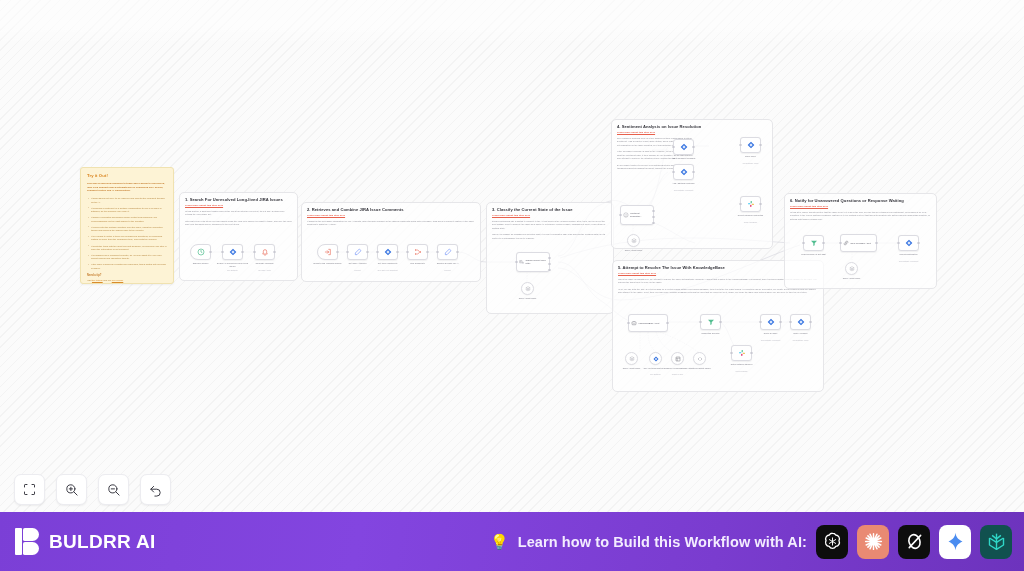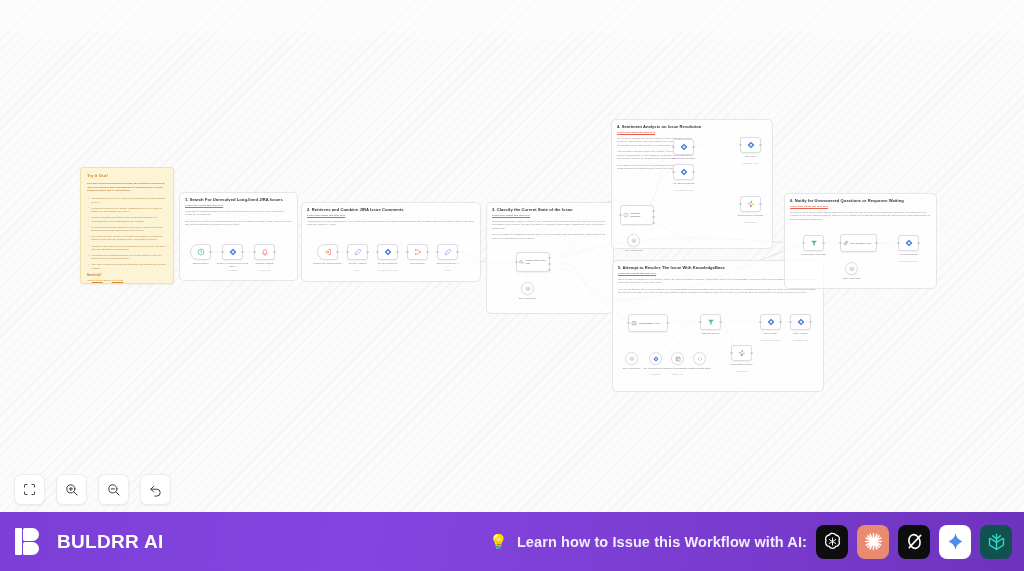--- a/index.html
+++ b/index.html
@@ -105,21 +105,21 @@
     box-shadow:0 1px 2px rgba(0,0,0,.06);
   }
   .tb svg{ width:15px;height:15px; stroke:#3b3b44; stroke-width:1.6; fill:none; stroke-linecap:round; stroke-linejoin:round;}
 
   
   #bottombar{
     position:absolute; left:0; bottom:0; width:1024px; height:59px;
     background:linear-gradient(100deg,#7b3fd6 0%,#8345e0 35%,#7a3ccf 70%,#6d33bd 100%);
     display:flex; align-items:center;
   }
-  #brand{ display:flex;align-items:center;gap:17px; margin-left:15px;justify-content:flex-end;}
+  #brand{ display:flex;align-items:center;gap:9px; margin-left:15px;justify-content:flex-end;}
   .brand-mark{ width:25px;height:27px; position:relative;}
   .brand-mark .bar{ position:absolute;left:0;top:0;width:7px;height:27px;background:#fff;border-radius:1px;}
   .brand-mark .b1{ position:absolute;left:8px;top:0;width:16px;height:12.5px;background:#fff;border-radius:2px 7px 7px 2px;}
   .brand-mark .b2{ position:absolute;left:8px;top:14px;width:16px;height:13px;background:#fff;border-radius:2px 7px 7px 2px;}
   #brandtext{ color:#fff;font-size:19px;font-weight:700;letter-spacing:.3px;}
   #cta{ margin-left:auto; display:flex; align-items:center; gap:9px; margin-right:12px;}
   #ctatext{ color:#f3ecff; font-size:14.5px; font-weight:700; letter-spacing:.1px;}
   .bulb{ font-size:15px; }
   .logo{ width:32px;height:34px;border-radius:8px; display:flex;align-items:center;justify-content:center; }
   .logo svg{ width:21px;height:21px;}
@@ -565,21 +565,21 @@
   <div id="brand">
     <div class="brand-mark">
       <span class="bar"></span>
       <span class="b1"></span>
       <span class="b2"></span>
     </div>
     <span id="brandtext">BULDRR AI</span>
   </div>
   <div id="cta">
     <span class="bulb">💡</span>
-    <span id="ctatext">Learn how to Issue this Workflow with AI:</span>
+    <span id="ctatext">Learn how to Build this Workflow with AI:</span>
     <div class="logo" style="background:#0d0d0d;">
       <svg viewBox="0 0 24 24">
           <path d="M12 2.6c1.6 0 3 .8 3.8 2a4.4 4.4 0 013.6 6.5 4.4 4.4 0 01-3.6 6.5 4.4 4.4 0 01-7.6 0A4.4 4.4 0 014.6 11 4.4 4.4 0 018.2 4.6 4.4 4.4 0 0112 2.6Z" fill="none" stroke="#fff" stroke-width="1.5"></path>
           <path d="M12 7.4v9.2M8 9.6l8 4.8M16 9.6l-8 4.8" stroke="#fff" stroke-width="1.1"></path>
         </svg>
     </div>
     <div class="logo" style="background:#e98a73;">
       <svg viewBox="0 0 24 24">
           <g stroke="#fff" stroke-width="1.7" stroke-linecap="round">
             <path d="M12 3v18M3 12h18M5.6 5.6l12.8 12.8M18.4 5.6L5.6 18.4M8 3.6l8 16.8M16 3.6L8 20.4M3.6 8l16.8 8M3.6 16l16.8-8"></path>

